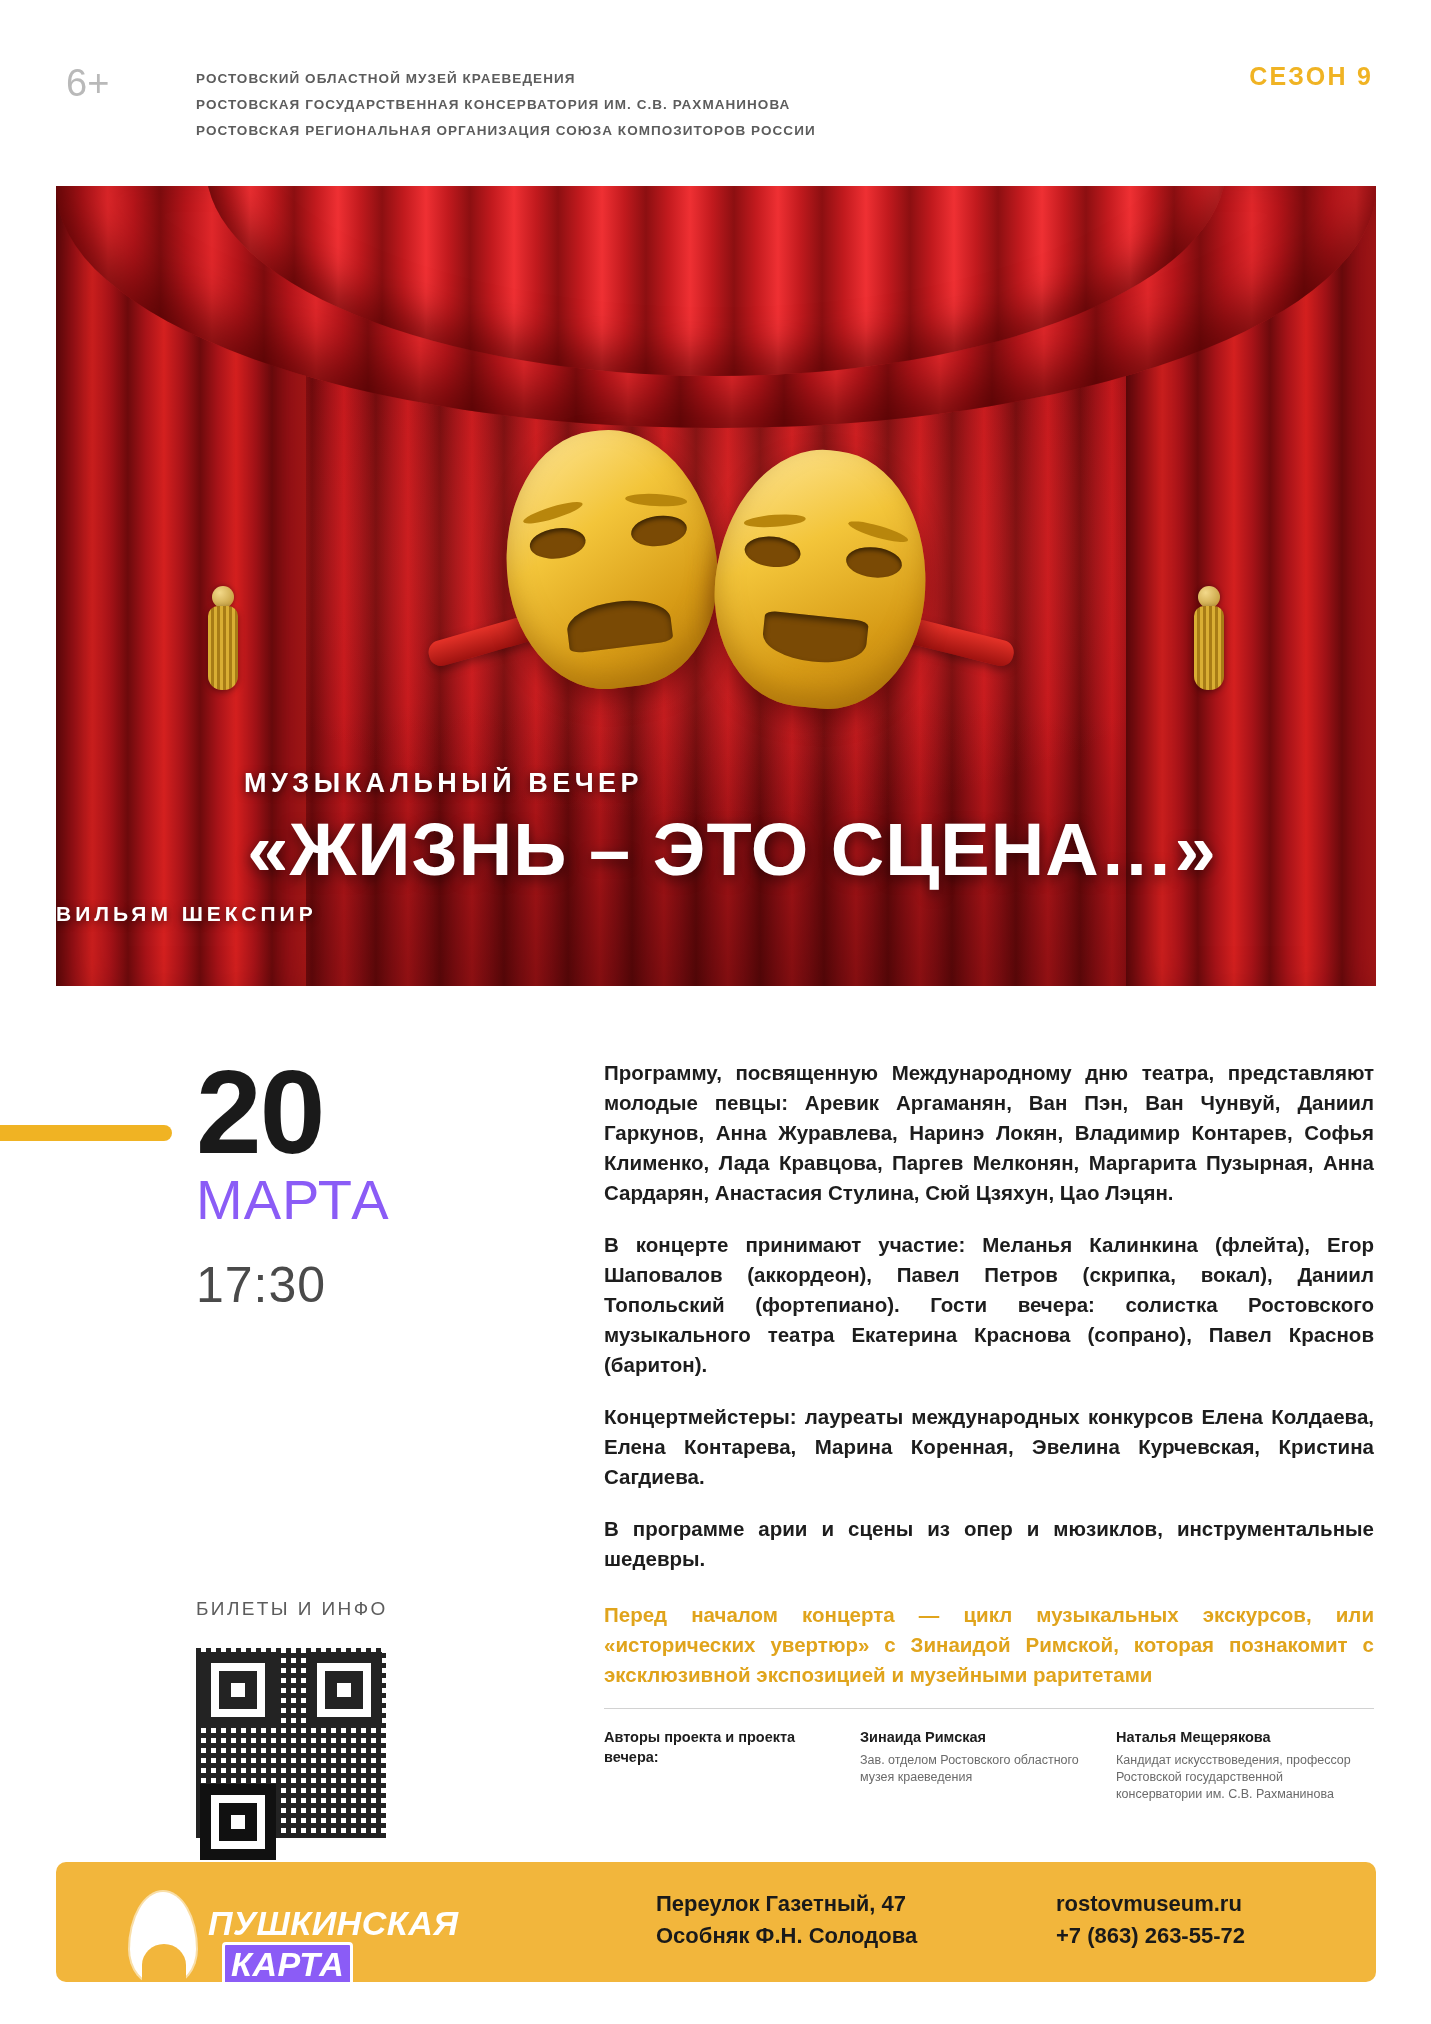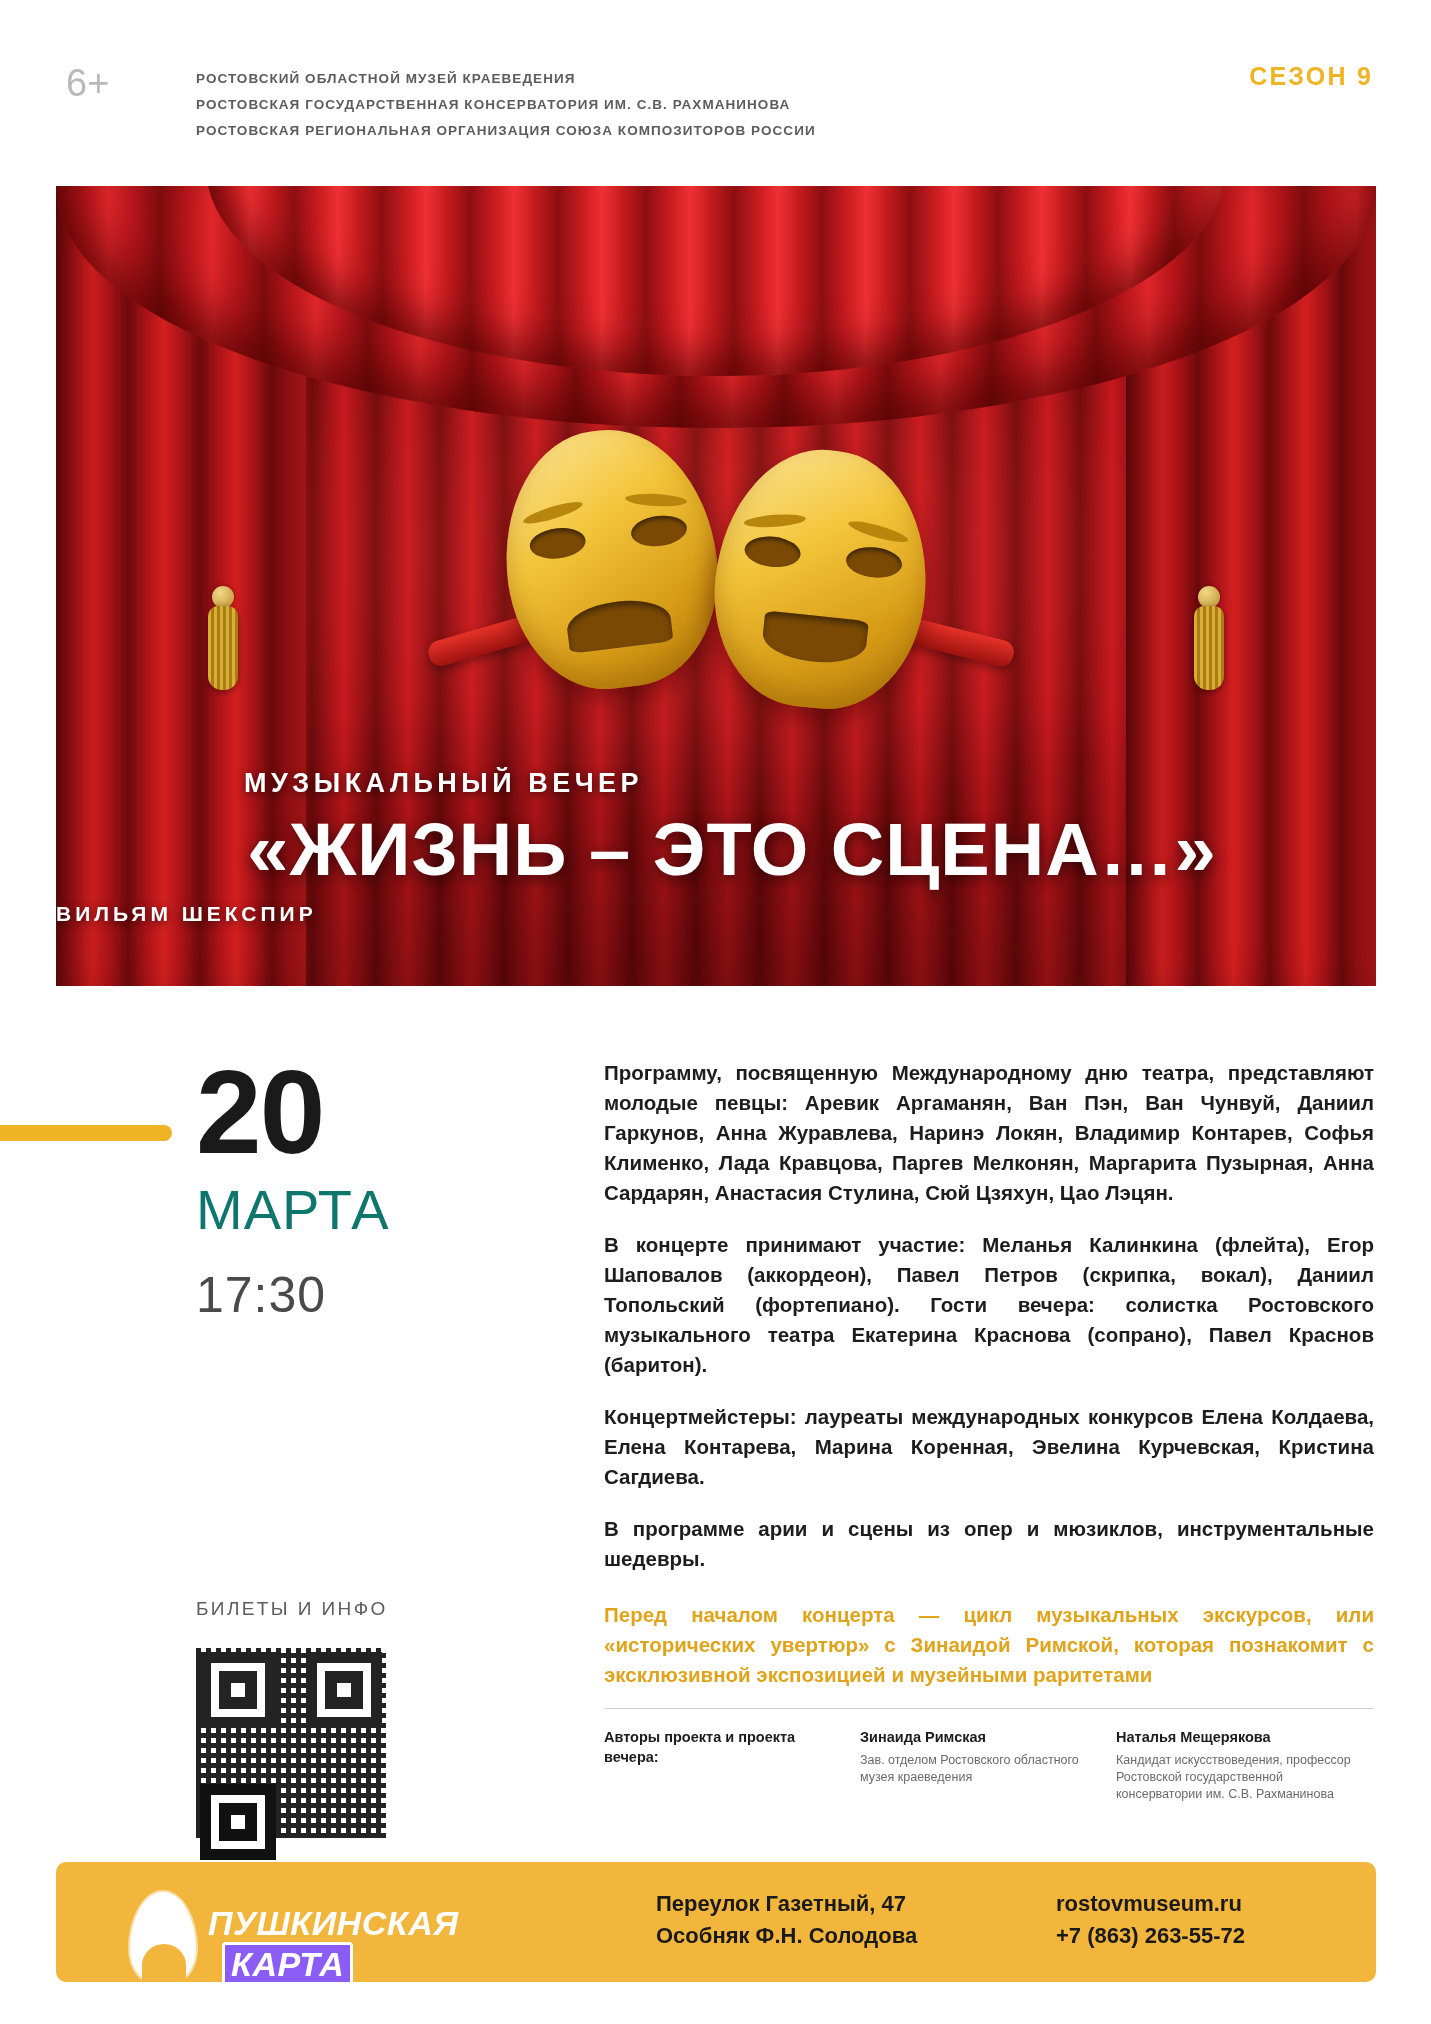--- a/index.html
+++ b/index.html
@@ -258,25 +258,24 @@
     width: 350px;
   }
   .date-day {
     font-size: 118px;
     font-weight: 700;
     line-height: 0.92;
     letter-spacing: -2px;
     color: #1a1a1a;
   }
   .date-month {
-    margin-top: 10px;
     font-size: 56px;
     font-weight: 400;
     letter-spacing: 1px;
-    color: #0f766e;
+    color: #8b5cf6;
     text-transform: uppercase;
   }
   .date-time {
     margin-top: 24px;
     font-size: 50px;
     font-weight: 300;
     color: #4a4a4a;
     letter-spacing: 1px;
   }
 

